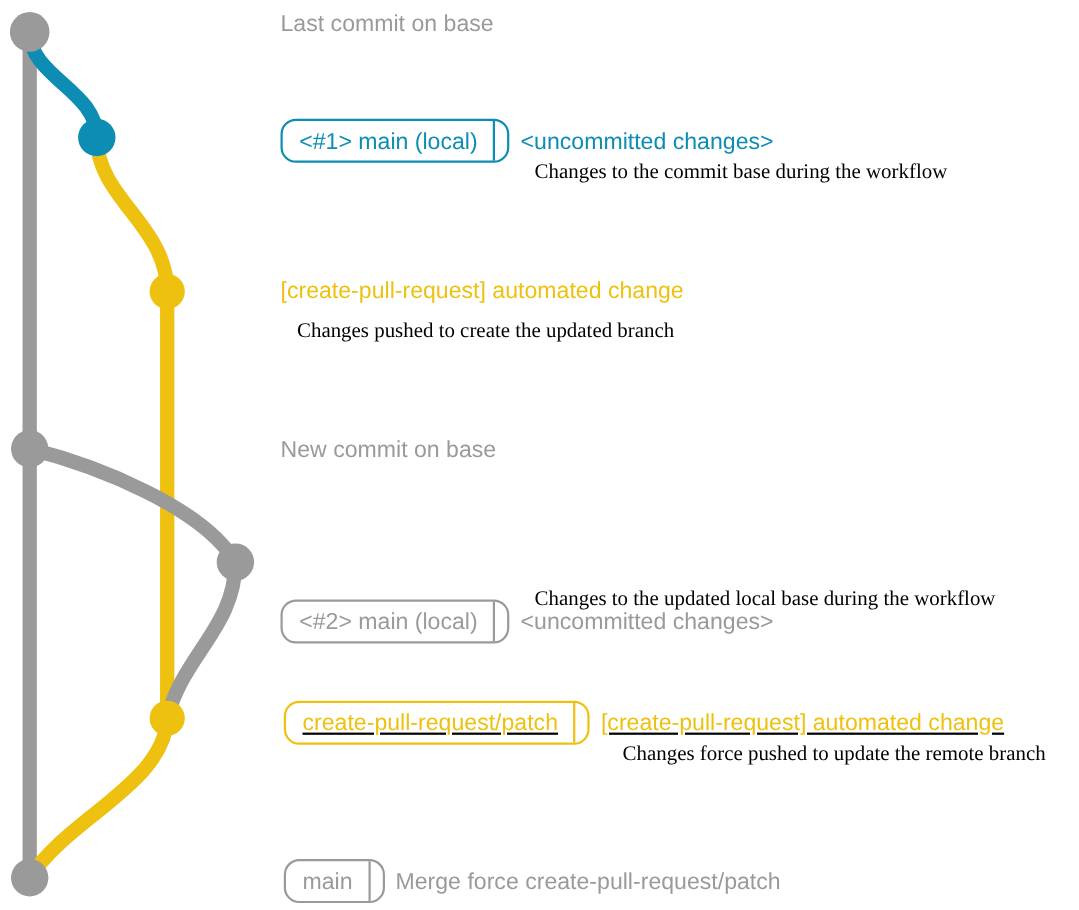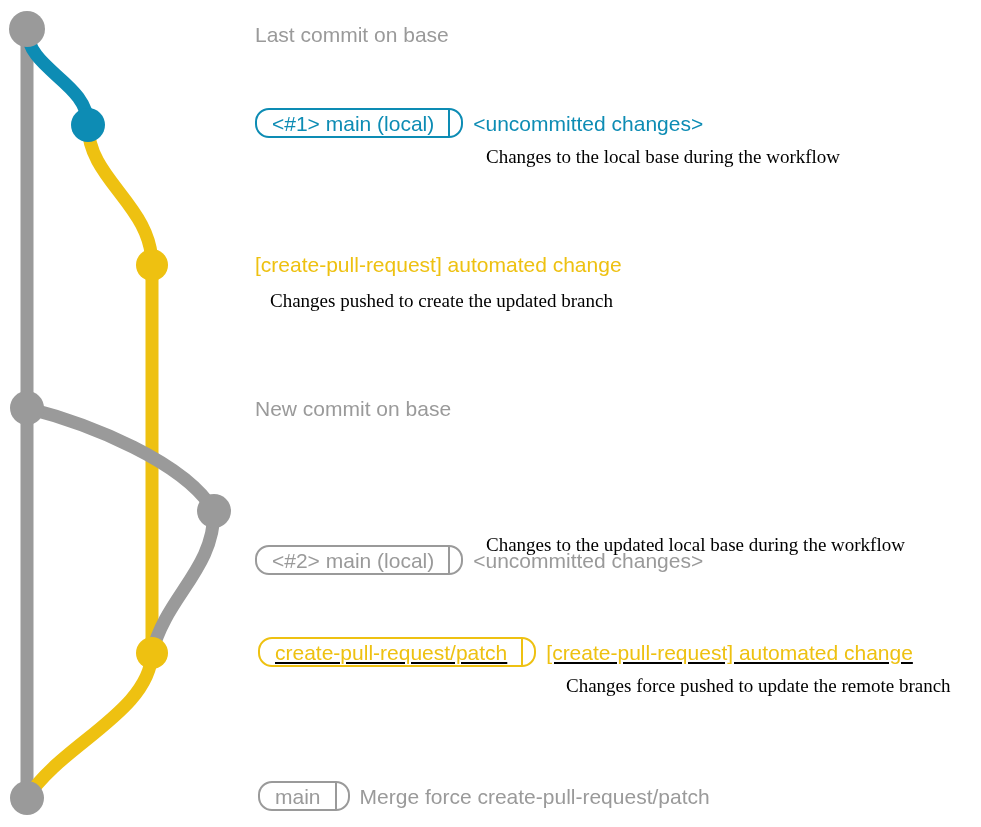--- a/index.html
+++ b/index.html
@@ -43,21 +43,21 @@
     font-family: "Liberation Sans", sans-serif;
     font-size: 21px;
     line-height: 1;
   }
 
   .ref-pill {
     display: inline-flex;
     align-items: stretch;
     border: 2px solid currentColor;
     border-radius: 14px;
-    height: 30px;
+    height: 40px;
     box-sizing: border-box;
     margin-right: 10px;
   }
   .ref-pill .ref-text {
     display: flex;
     align-items: center;
     padding: 0 14px 0 15px;
     font-size: 21px;
     line-height: 1;
   }
@@ -113,33 +113,33 @@
   <circle cx="88" cy="125" r="17" fill="#0d8cb4"></circle>
   <circle cx="152" cy="265" r="16" fill="#eec111"></circle>
   <circle cx="27" cy="408" r="17" fill="#9a9a9a"></circle>
   <circle cx="214" cy="511" r="17" fill="#9a9a9a"></circle>
   <circle cx="152" cy="653" r="16" fill="#eec111"></circle>
   <circle cx="27" cy="798" r="17" fill="#9a9a9a"></circle>
 </svg>
 
 <div class="labels-layer">
 
-  <div class="row" style="left:255px; top:24px;justify-content:flex-end;">
+  <div class="row" style="left:255px; top:11px;justify-content:flex-end;">
     <span class="plain-subject c-gray">Last commit on base</span>
   </div>
 
   <div class="row" style="left:255px; top:108px;">
     <span class="ref-pill c-blue">
       <span class="ref-text">&lt;#1&gt; main (local)</span>
       <span class="ref-divider"></span>
       <span class="ref-cap"></span>
     </span>
     <span class="subject-after c-blue">&lt;uncommitted changes&gt;</span>
   </div>
-  <div class="desc" style="left:486px; top:147px;">Changes to the local base during the workflow</div>
+  <div class="desc" style="left:486px; top:147px;">Changes to the commit base during the workflow</div>
 
   <div class="row" style="left:255px; top:254px;">
     <span class="plain-subject c-yellow">[create-pull-request] automated change</span>
   </div>
   <div class="desc" style="left:270px; top:291px;">Changes pushed to create the updated branch</div>
 
   <div class="row" style="left:255px; top:398px;">
     <span class="plain-subject c-gray">New commit on base</span>
   </div>
 

